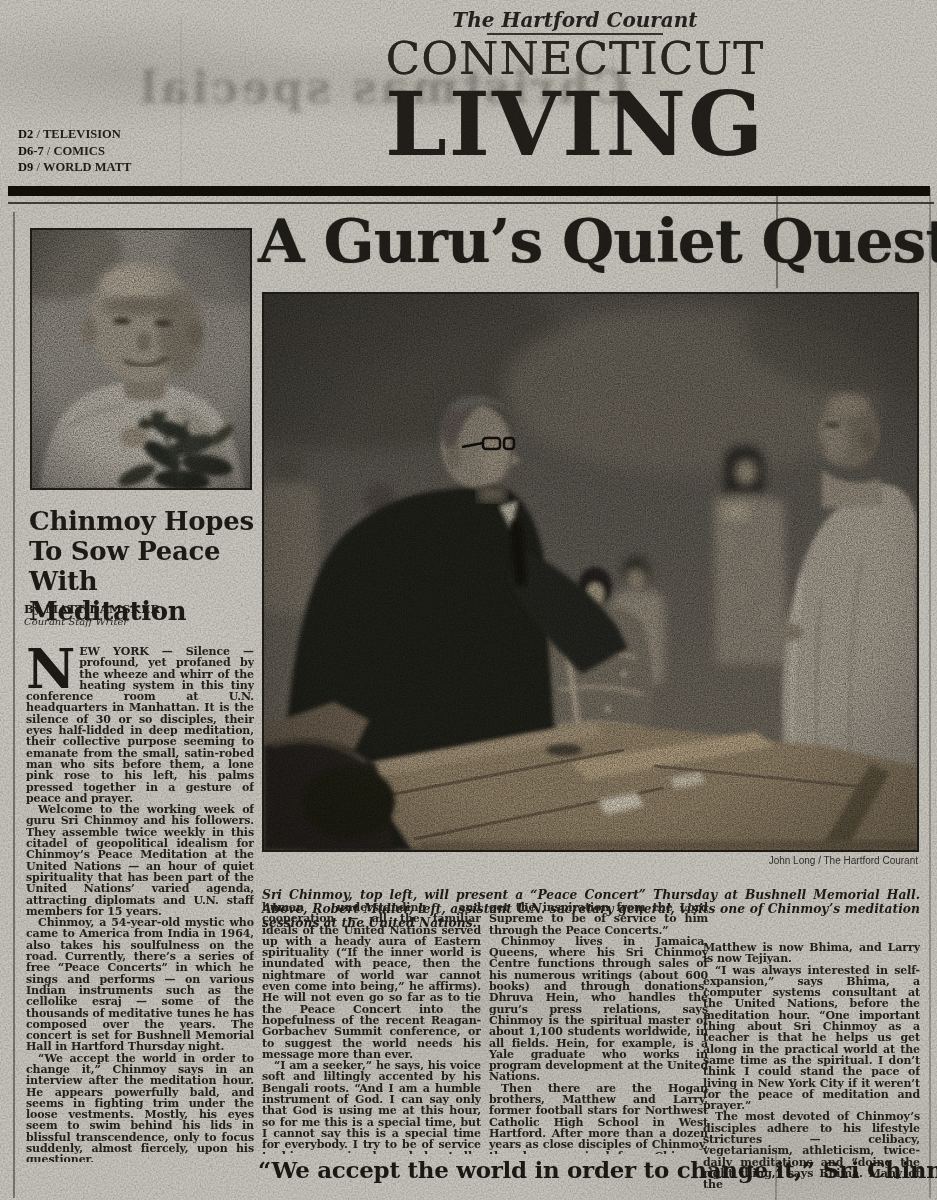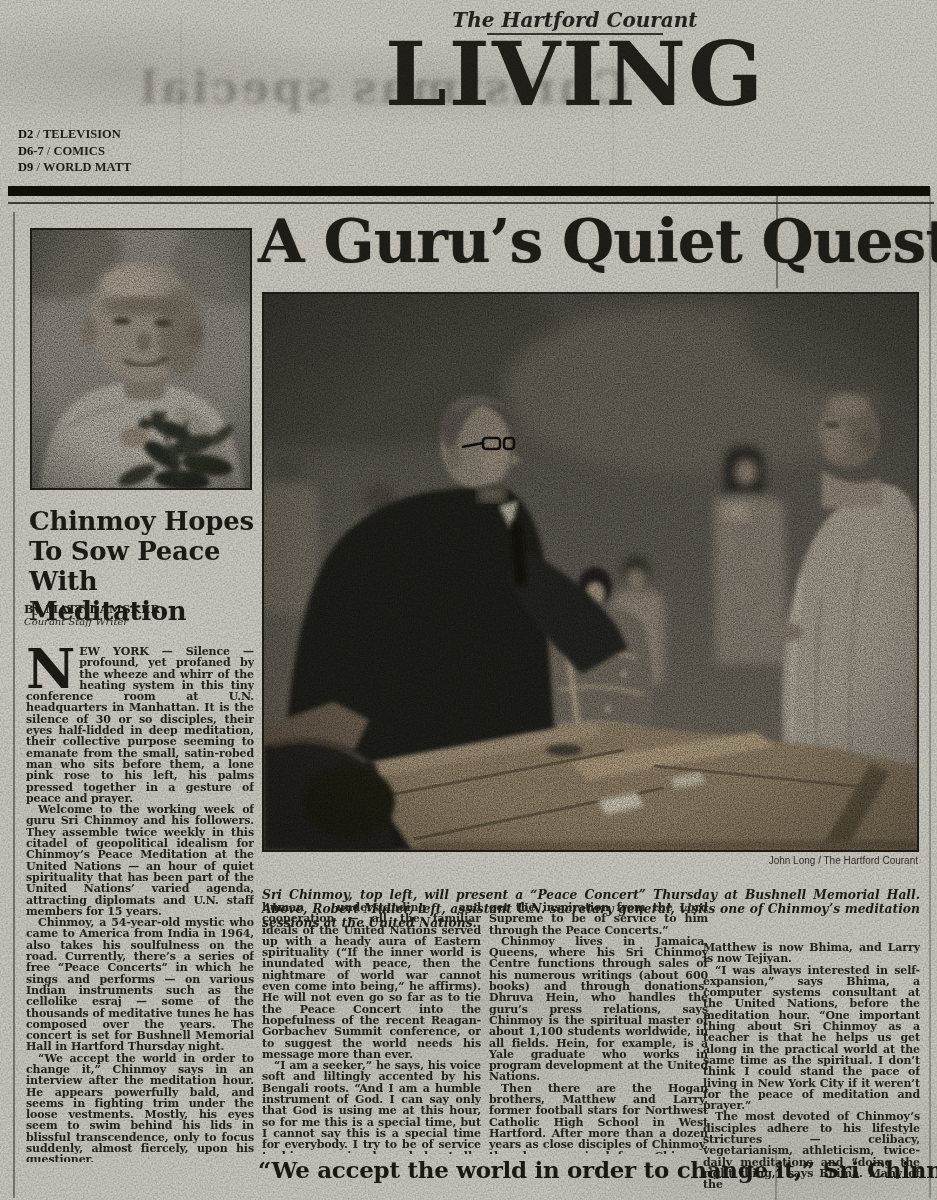--- a/index.html
+++ b/index.html
@@ -81,20 +81,21 @@
 </head>
 <body>
 
 <div class="mottle"></div>
 
 <div class="ghost">Christmas special</div>
 
 <div class="masthead">
   <div class="paper-name">The Hartford Courant</div>
   <div class="paper-underline"></div>
+  <div class="section1">CONNECTICUT</div>
   <div class="section2">LIVING</div>
 </div>
 
 <div class="index">
   <div>
     <b>D2</b>
     <span>/</span>
     <span class="lbl">TELEVISION</span>
   </div>
   <div>

